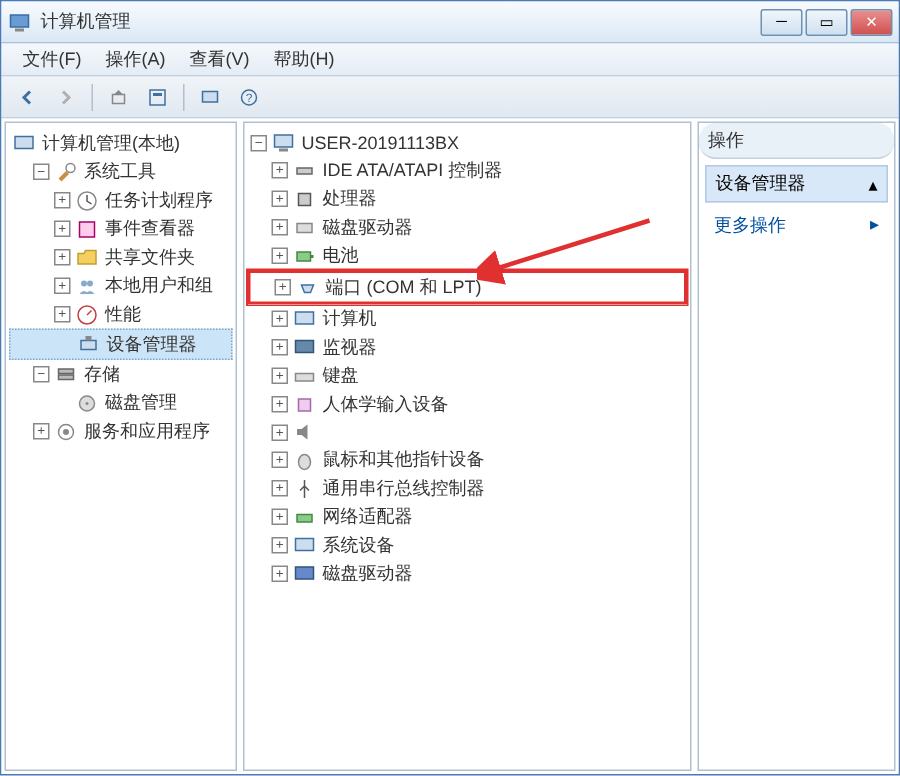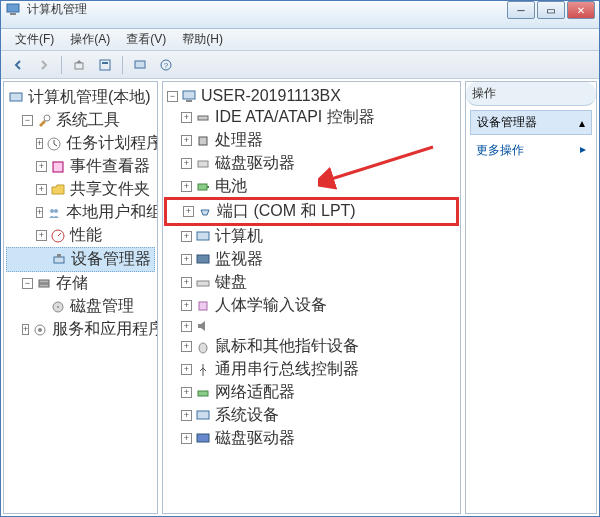--- a/index.html
+++ b/index.html
@@ -1,18 +1,18 @@
 <!DOCTYPE html>
 <html><head>
 <meta charset="utf-8">
 <style>
 * { box-sizing: border-box; margin: 0; padding: 0; }
 body { font-family: "Microsoft YaHei", "SimSun", Tahoma, sans-serif; font-size: 12px; background: #fff; }
 .window { width: 600px; height: 517px; border: 1px solid #4a7ab5; background: linear-gradient(to bottom, #e6f0fa 0%, #d0e0f0 100%); position: relative; }
-.titlebar { height: 28px; background: linear-gradient(to bottom, #f8fbfe 0%, #dae8f5 100%); display: flex; padding: 0 4px; border-bottom: 1px solid #a8c0d8; }
+.titlebar { height: 28px; background: linear-gradient(to bottom, #f8fbfe 0%, #dae8f5 100%); display: flex; align-items: center; padding: 11px 4px; border-bottom: 1px solid #a8c0d8; }
 .titlebar .icon { width: 16px; height: 16px; margin-right: 6px; }
 .titlebar .title { flex: 1; font-size: 12px; color: #333; }
 .win-controls { display: flex; gap: 2px; }
 .win-btn { width: 28px; height: 18px; border: 1px solid #7090b0; border-radius: 2px; background: linear-gradient(to bottom, #f0f6fc, #d0e0f0); display: flex; align-items: center; justify-content: center; font-size: 10px; cursor: pointer; }
 .win-btn.close { background: linear-gradient(to bottom, #e89090, #d05050); color: #fff; }
 .menubar { height: 22px; background: linear-gradient(to bottom, #f4f8fc, #e4ecf4); display: flex; align-items: center; padding: 0 6px; border-bottom: 1px solid #c0d0e0; }
 .menu-item { padding: 2px 8px; cursor: pointer; color: #333; }
 .toolbar { height: 28px; background: linear-gradient(to bottom, #f0f4f8, #e0e8f0); border-bottom: 1px solid #c0d0e0; display: flex; align-items: center; padding: 0 6px; gap: 4px; }
 .tb-btn { width: 22px; height: 22px; border: 1px solid transparent; display: flex; align-items: center; justify-content: center; cursor: pointer; border-radius: 2px; }
 .tb-sep { width: 1px; height: 18px; background: #b0c0d0; margin: 0 2px; }
@@ -21,21 +21,21 @@
 .pane-left { width: 155px; }
 .pane-mid { flex: 1; }
 .pane-right { width: 132px; }
 .tree { padding: 4px 2px; }
 .tree-item { display: flex; align-items: center; padding: 1px 2px; cursor: pointer; white-space: nowrap; }
 .tree-item.selected { background: #cce4f7; border: 1px dotted #7aa8d0; }
 .tree-item.highlighted { border: 2px solid #e03030; box-shadow: 0 0 0 1px #e03030; }
 .expander { width: 11px; height: 11px; border: 1px solid #888; background: #fff; display: flex; align-items: center; justify-content: center; font-size: 9px; line-height: 1; margin-right: 3px; color: #555; }
 .expander.empty { border: none; background: none; }
 .tree-icon { width: 16px; height: 16px; margin-right: 4px; display: flex; align-items: center; justify-content: center; }
-.tree-label { font-size: 16px; color: #333; }
+.tree-label { font-size: 12px; color: #333; }
 .indent-0 { padding-left: 2px; }
 .indent-1 { padding-left: 16px; }
 .indent-2 { padding-left: 30px; }
 .actions-header { background: #e8f0f8; border-bottom: 1px solid #c0d0e0; padding: 3px 6px; font-size: 12px; color: #333; border-radius: 11px; }
 .actions-section { background: #d8e8f8; border: 1px solid #b0c8e0; margin: 4px; padding: 3px 6px; display: flex; justify-content: space-between; align-items: center; }
 .actions-link { padding: 3px 10px; color: #0050a0; cursor: pointer; }
 .arrow-annotation { position: absolute; pointer-events: none; }
 svg.mini-icon { width: 16px; height: 16px; }
 </style>
 </head>

